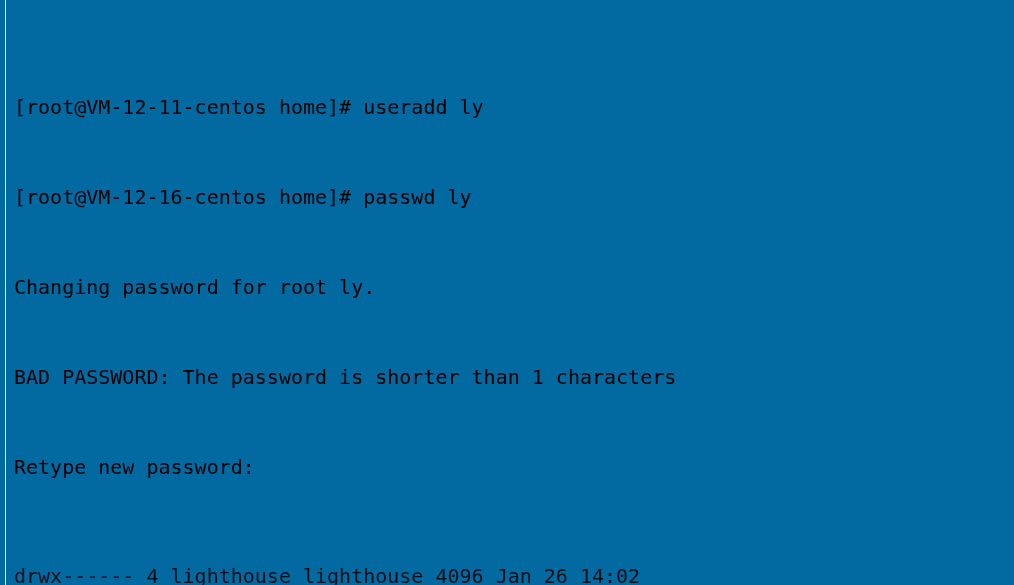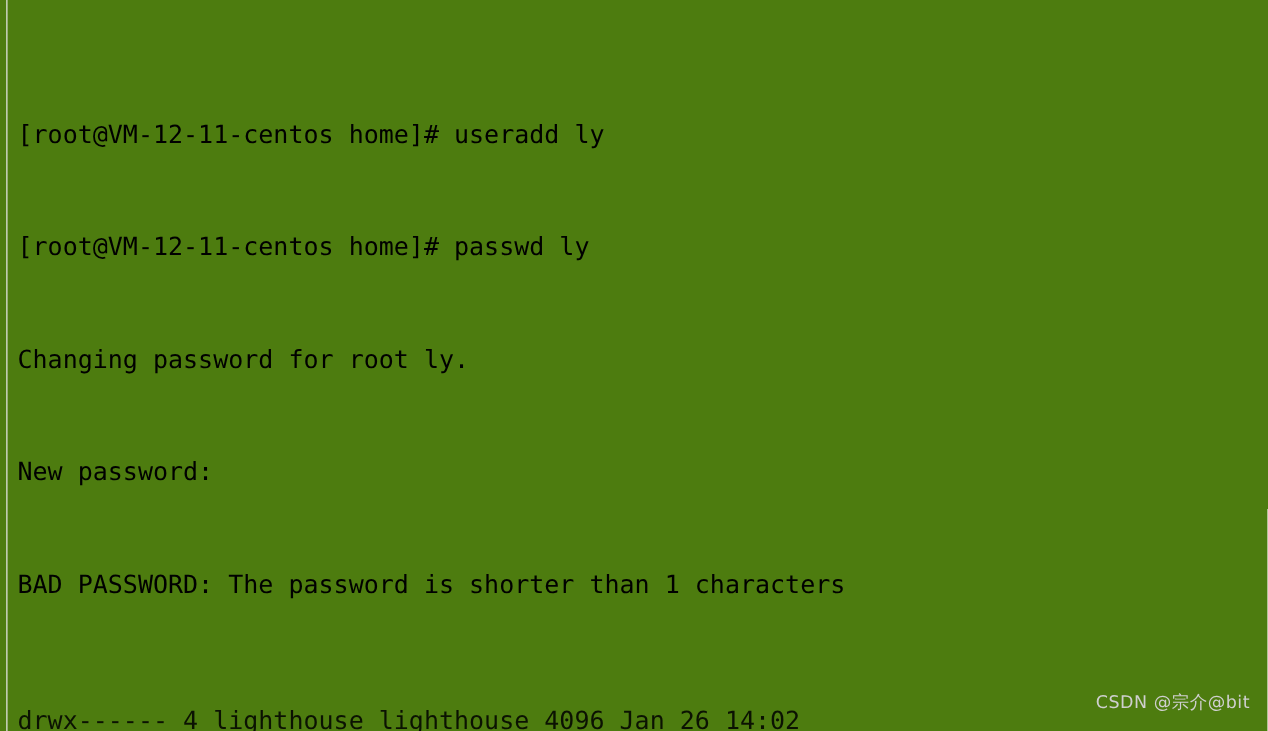--- a/index.html
+++ b/index.html
@@ -5,21 +5,21 @@
 <style>
   html, body {
     margin: 0;
     padding: 0;
     background: #ffffff;
   }
   #terminal {
     position: relative;
     width: 1014px;
     height: 585px;
-    background: #4d7c0f;
+    background: #0369a1;
     overflow: hidden;
     font-family: "DejaVu Sans Mono", "Liberation Mono", monospace;
     font-size: 20px;
     line-height: 30px;
     color: #000000;
     box-sizing: border-box;
   }
   .edge-rule {
     position: absolute;
     left: 5px;
@@ -63,24 +63,24 @@
 </head>
 <body>
 
 <div id="terminal">
 
   <div class="edge-rule"></div>
 
   <div class="screen">
 
     <div class="line">[root@VM-12-11-centos home]# useradd ly</div>
-    <div class="line">[root@VM-12-11-centos home]# passwd ly</div>
+    <div class="line">[root@VM-12-16-centos home]# passwd ly</div>
     <div class="line">Changing password for root ly.</div>
-    <div class="line">New password:</div>
     <div class="line">BAD PASSWORD: The password is shorter than 1 characters</div>
+    <div class="line">Retype new password:</div>
     
     
     
 
     
     
     
 
     
 
@@ -88,15 +88,14 @@
     
     
 
     
     
 
   </div>
 
   <div class="clipped-row"><span>drwx------ 4 lighthouse lighthouse 4096 Jan 26 14:02 </span></div>
 
-  <div class="watermark">CSDN @宗介@bit</div>
 
 </div>
 
 </body></html>

